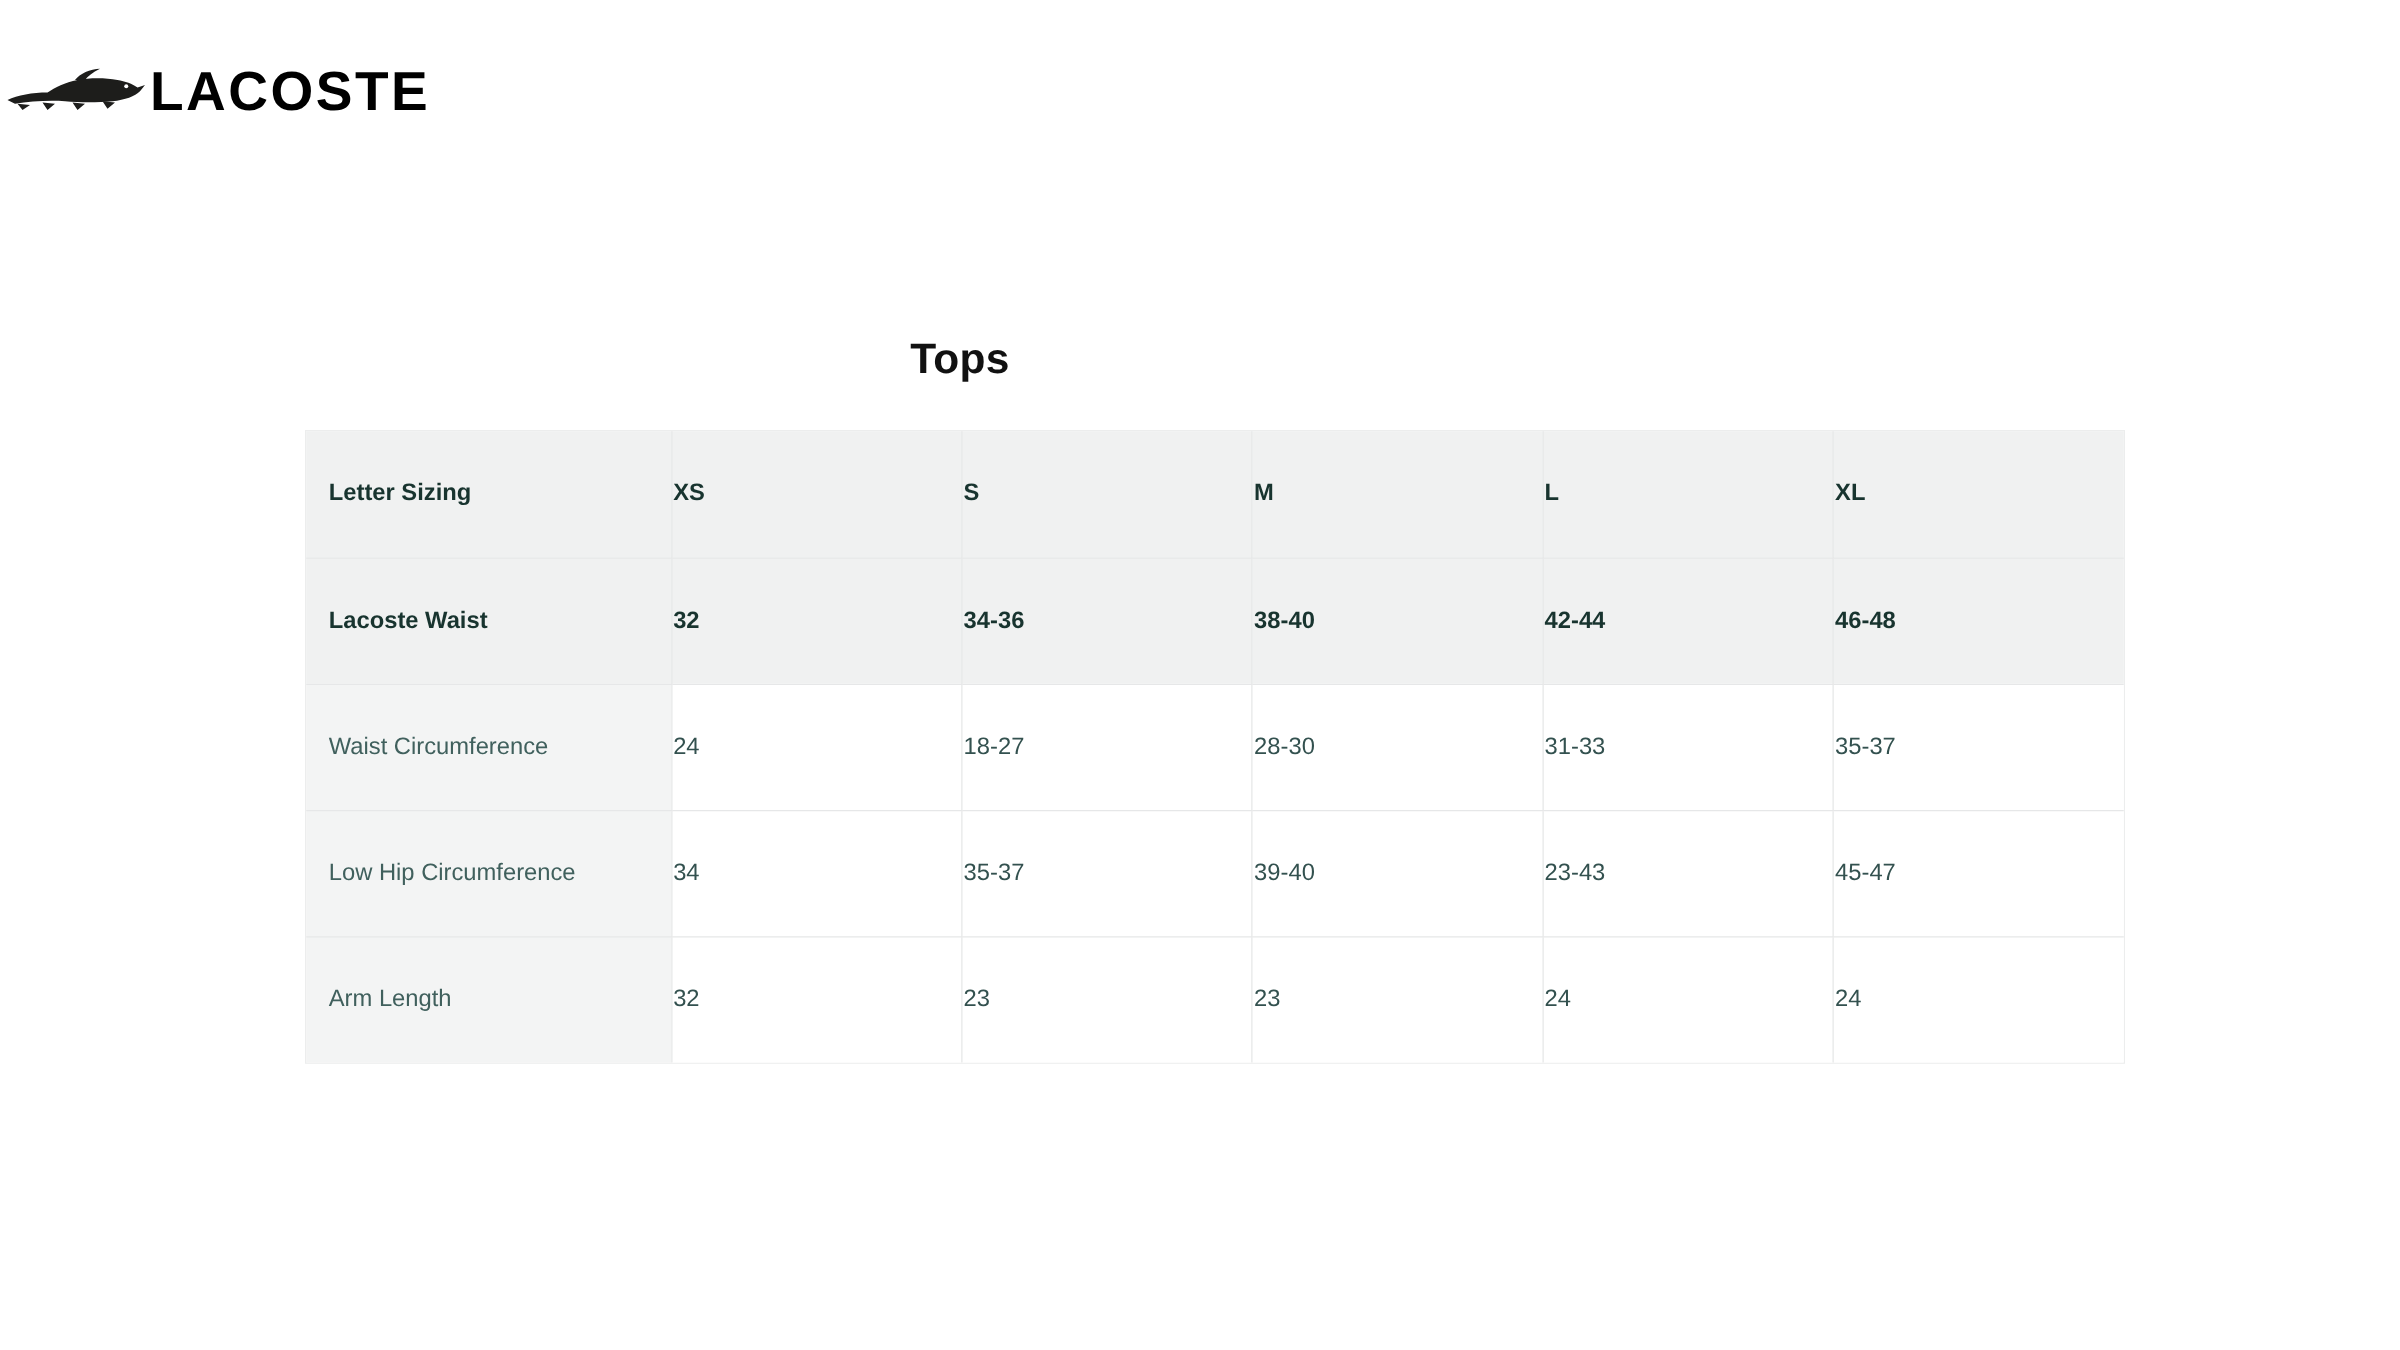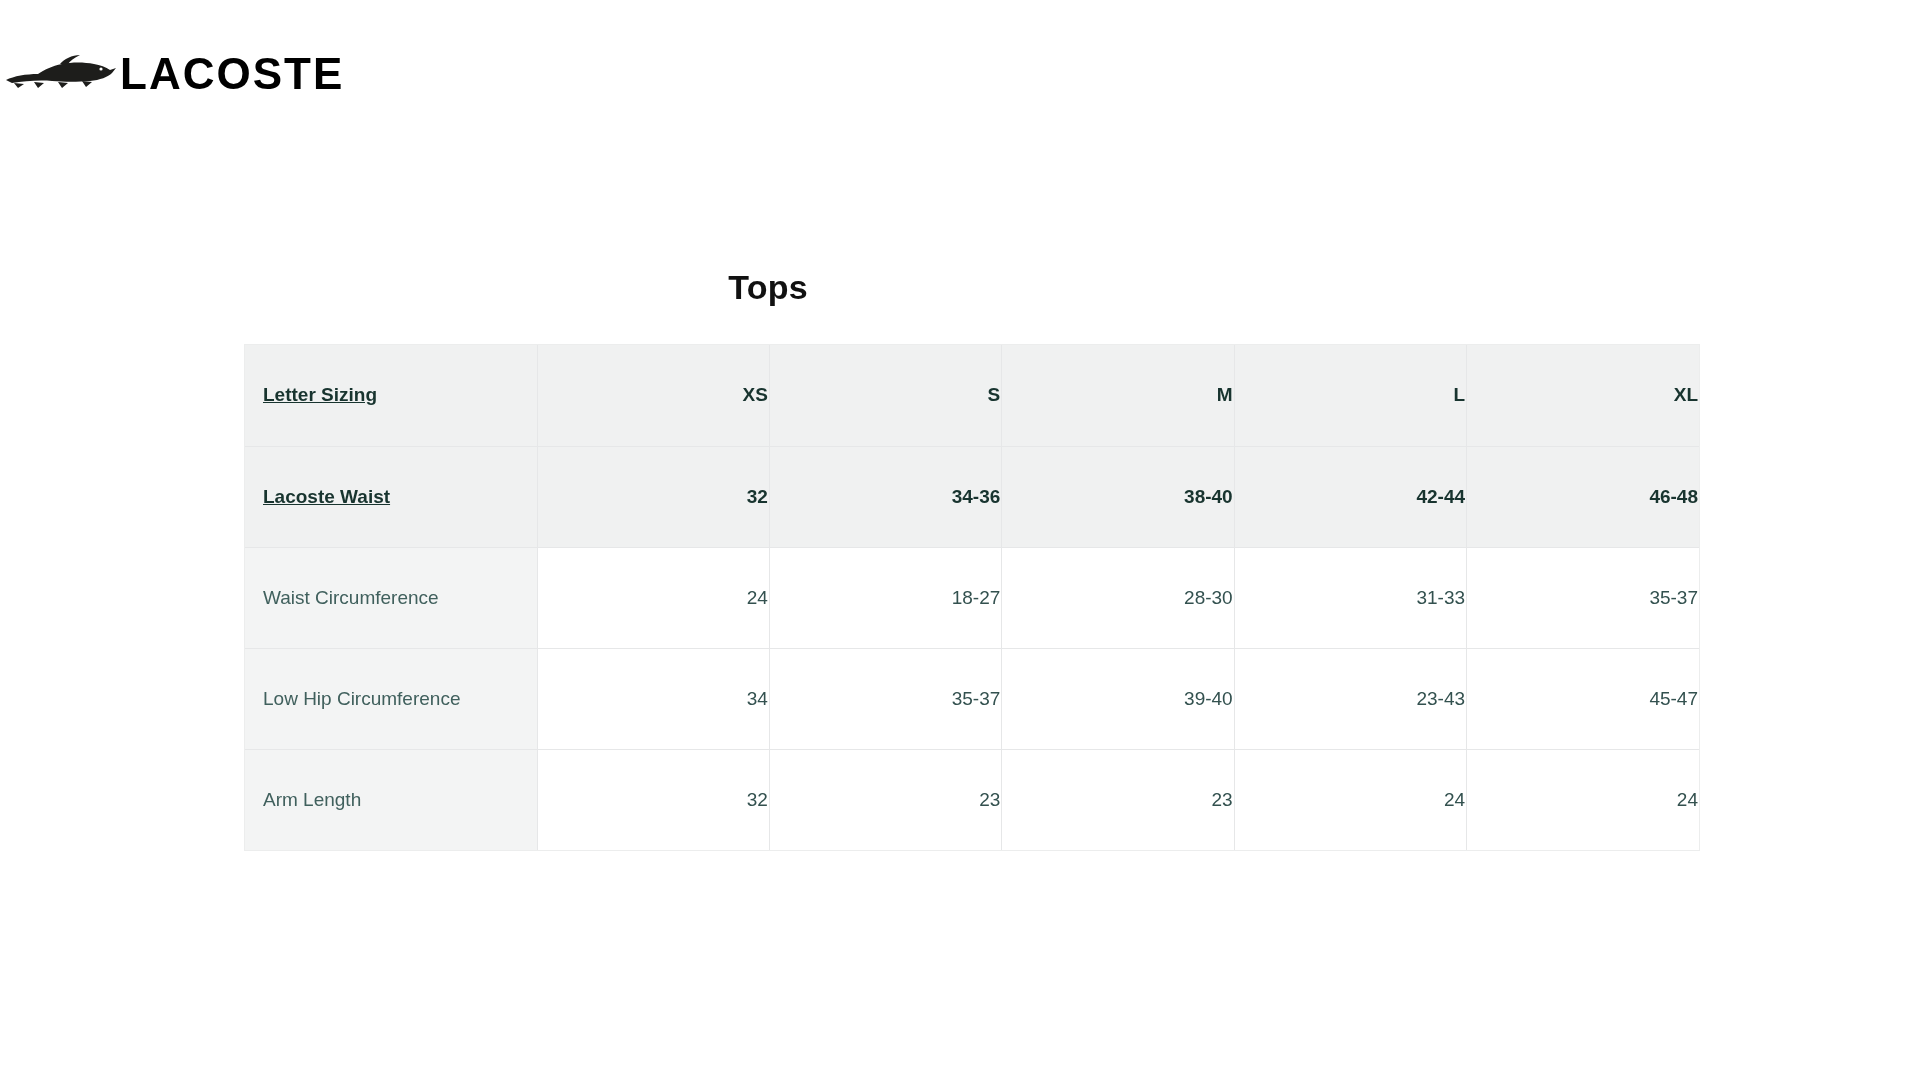--- a/index.html
+++ b/index.html
@@ -69,41 +69,41 @@
   }
   table.size-table {
     width: 100%;
     border-collapse: collapse;
     table-layout: fixed;
   }
   table.size-table td {
     height: 101px;
     border-right: 1px solid #e6e7e8;
     border-bottom: 1px solid #e6e7e8;
-    text-align: right;
+    text-align: left;
     vertical-align: middle;
     font-size: 19px;
     color: #33514f;
     box-sizing: border-box;
   }
   table.size-table tr td:last-child { border-right: none; }
   table.size-table tr:last-child td { border-bottom: none; }
 
   
   table.size-table td.rowhead {
     width: 292px;
     text-align: left;
     padding-left: 18px;
     background: #f3f4f4;
     color: #40605d;
     font-size: 19px;
   }
   
   tr.head-row td { background: #f0f1f1; font-weight: 700; color: #18342f; }
-  tr.head-row td.rowhead { background: #f0f1f1; font-weight: 700; color: #18342f; text-decoration: underline; }
+  tr.head-row td.rowhead { background: #f0f1f1; font-weight: 700; color: #18342f; }
 
   tr.data-row td { background: #ffffff; }
   tr.data-row td.rowhead { background: #f3f4f4; }
 </style>
 </head>
 <body>
 
 <div class="page">
 
   <div class="logo-block">

